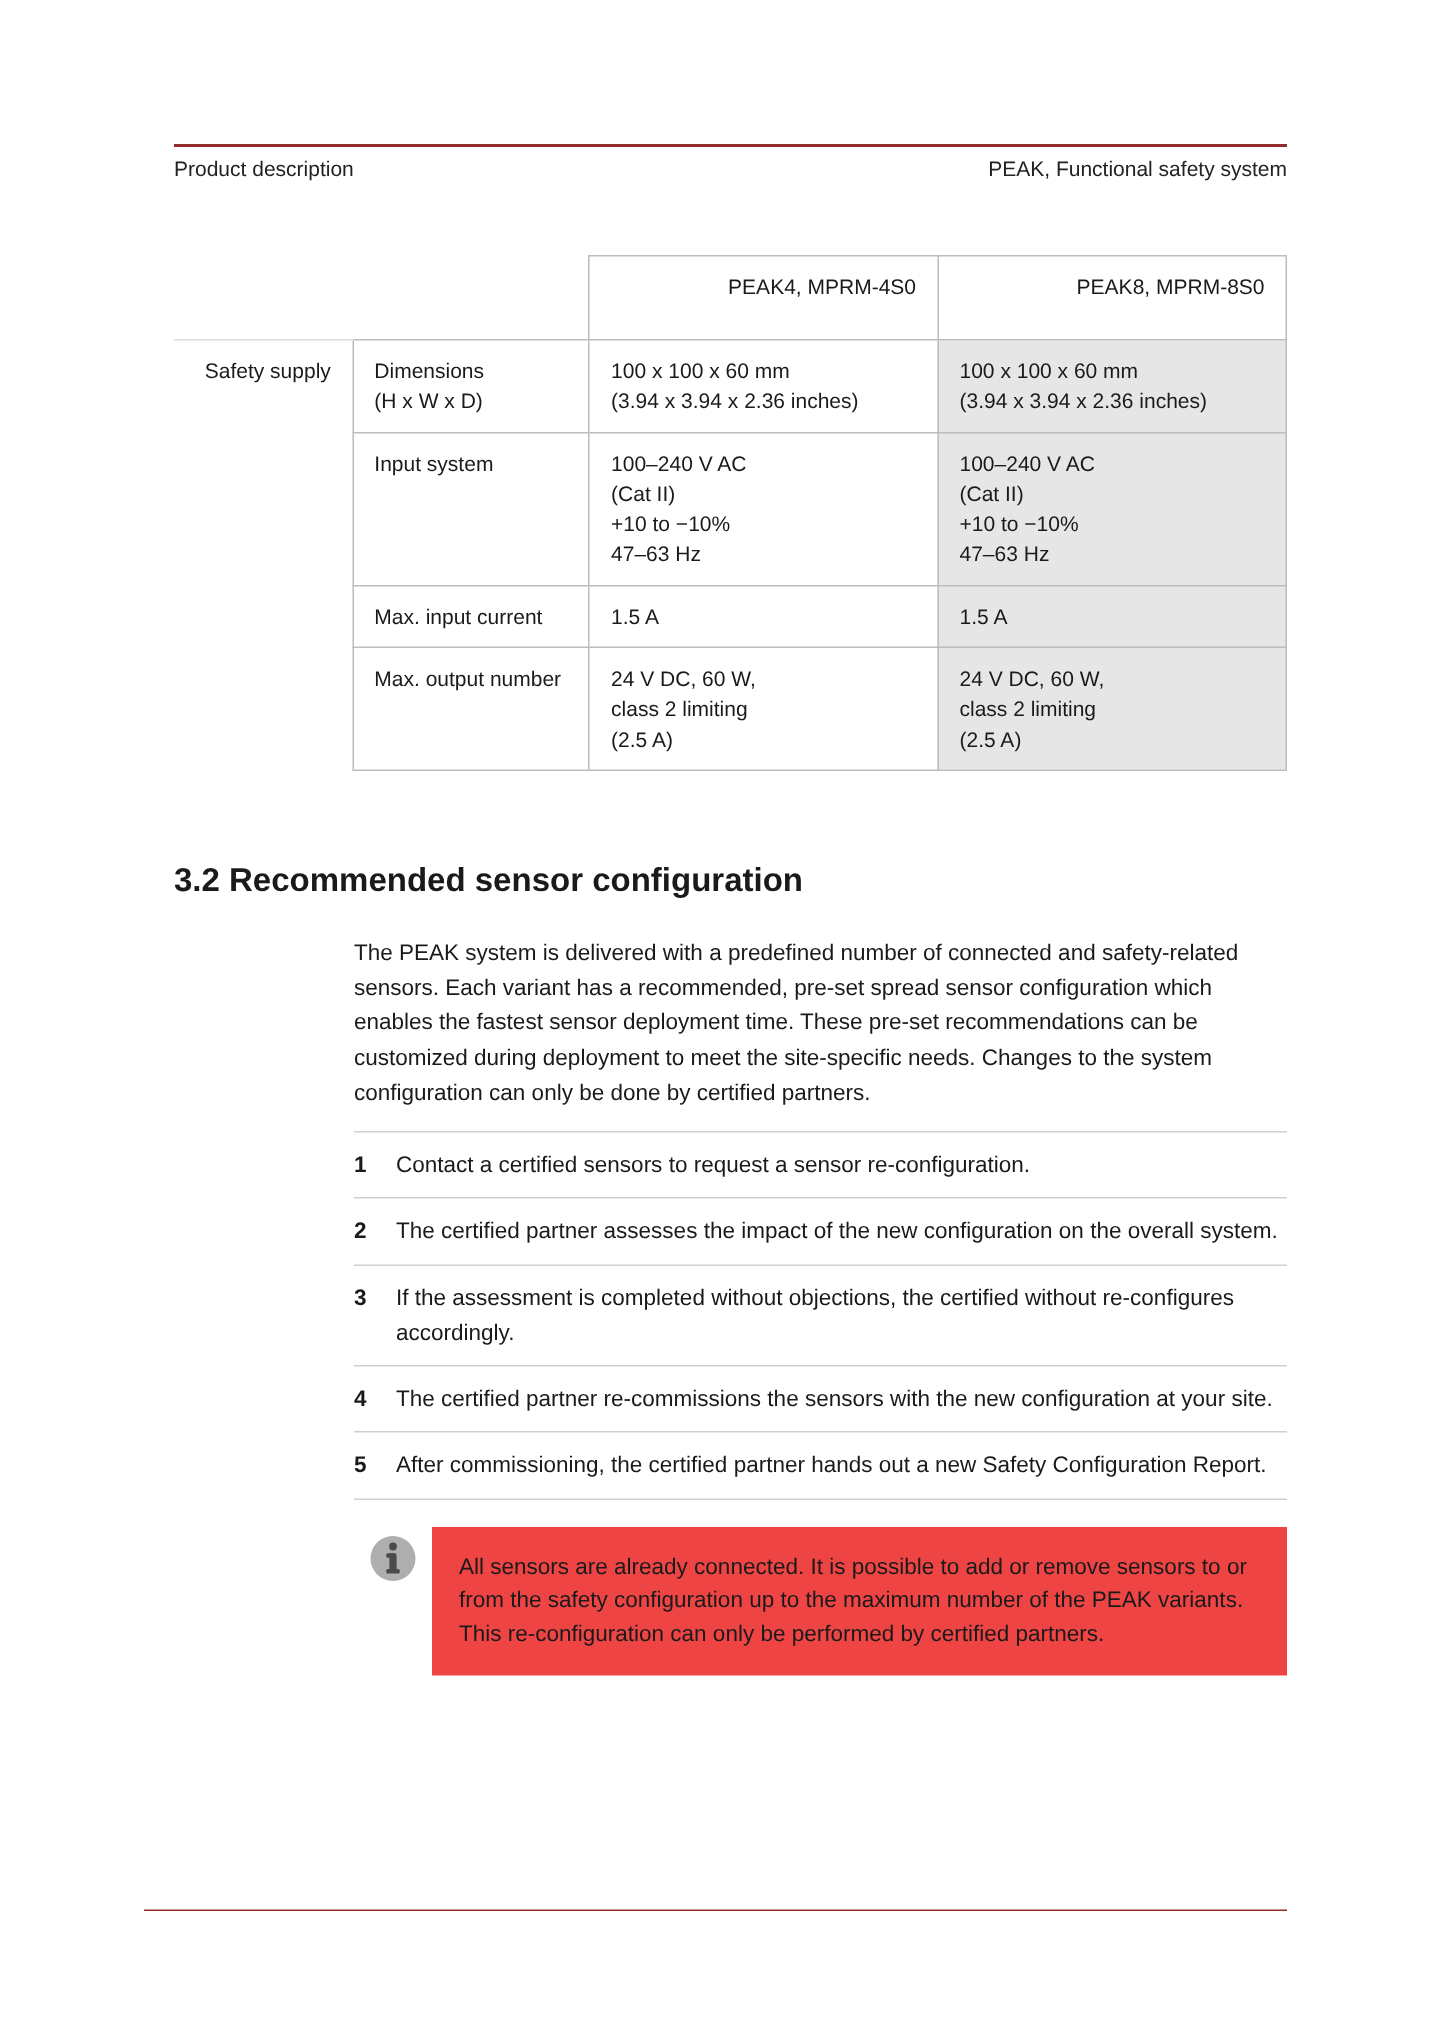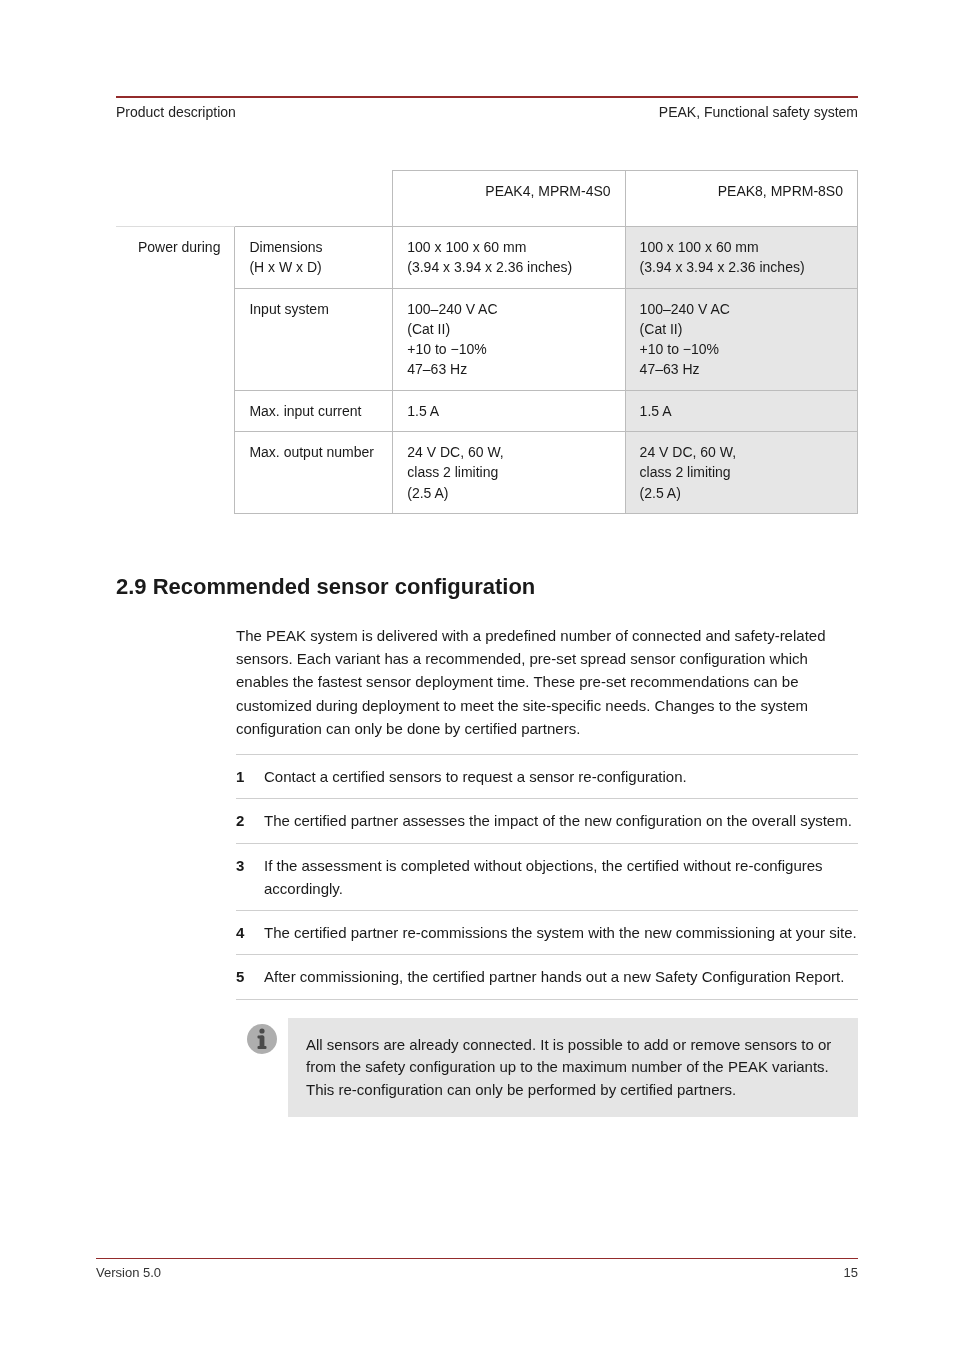--- a/index.html
+++ b/index.html
@@ -19,21 +19,21 @@
 .h2{font-size:22px;font-weight:700;margin-top:60px;margin-bottom:24px}
 .body{margin-left:120px;font-size:15px;line-height:1.55}
 .body p{margin-bottom:14px}
 .h3{font-size:16px;font-weight:700;margin-top:32px;margin-bottom:8px}
 .proc{border-collapse:collapse;width:100%;margin-top:4px}
 .proc td{border-bottom:1px solid #cfcfcf;padding:10px 0;font-size:15px;vertical-align:top}
 .proc td.num{width:28px;font-weight:700}
 .proc tr:first-child td{border-top:1px solid #cfcfcf}
 .notebox{display:flex;margin-top:18px}
 .noteicon{width:52px;flex:0 0 52px;color:#7a7a7a;display:flex;align-items:flex-start;justify-content:center;padding-top:4px}
-.notetxt{background:#e5e5e5;padding:16px 18px;font-size:15px;line-height:1.5;flex:1}
+.notetxt{background:#ef4444;padding:16px 18px;font-size:15px;line-height:1.5;flex:1}
 .footer{position:absolute;left:96px;right:96px;bottom:72px}
 .botrule{border-top:1.5px solid #932b2b;margin-bottom:6px}
 .footrow{display:flex;justify-content:space-between;font-size:13px;color:#333}
 </style>
 </head>
 <body>
 <div class="page">
 <div class="toprule"></div>
 <div class="headrow">
 <span>Product description</span>
@@ -43,21 +43,21 @@
 <div class="tablewrap">
 <table class="spec">
 <tbody>
           <tr>
 <th class="thblank"></th>
             <th class="thblank" style="border:none"></th>
 <th class="colhead">PEAK4, MPRM-4S0</th>
 <th class="colhead">PEAK8, MPRM-8S0</th>
 </tr>
 <tr>
-<td class="rowhead" rowspan="4">Power during</td>
+<td class="rowhead" rowspan="4">Safety supply</td>
 <td class="sub">Dimensions<br>(H x W x D)</td>
 <td class="valA">100 x 100 x 60 mm<br>(3.94 x 3.94 x 2.36 inches)</td>
 <td class="valB">100 x 100 x 60 mm<br>(3.94 x 3.94 x 2.36 inches)</td>
 </tr>
 <tr>
 <td class="sub">Input system</td>
 <td class="valA">100–240 V AC<br>(Cat II)<br>+10 to −10%<br>47–63 Hz</td>
 <td class="valB">100–240 V AC<br>(Cat II)<br>+10 to −10%<br>47–63 Hz</td>
 </tr>
 <tr>
@@ -67,41 +67,41 @@
 </tr>
 <tr>
 <td class="sub">Max. output number</td>
 <td class="valA">24 V DC, 60 W,<br>class 2 limiting<br>(2.5 A)</td>
 <td class="valB">24 V DC, 60 W,<br>class 2 limiting<br>(2.5 A)</td>
 </tr>
 </tbody>
       </table>
 </div>
 
-<div class="h2">2.9  Recommended sensor configuration</div>
+<div class="h2">3.2  Recommended sensor configuration</div>
 <div class="body">
 <p>The PEAK system is delivered with a predefined number of connected and safety-related sensors. Each variant has a recommended, pre-set spread sensor configuration which enables the fastest sensor deployment time. These pre-set recommendations can be customized during deployment to meet the site-specific needs. Changes to the system configuration can only be done by certified partners.</p>
 
 <table class="proc">
 <tbody>
           <tr>
             <td class="num">1</td>
             <td>Contact a certified sensors to request a sensor re-configuration.</td>
           </tr>
 <tr>
             <td class="num">2</td>
             <td>The certified partner assesses the impact of the new configuration on the overall system.</td>
           </tr>
 <tr>
             <td class="num">3</td>
             <td>If the assessment is completed without objections, the certified without re-configures accordingly.</td>
           </tr>
 <tr>
             <td class="num">4</td>
-            <td>The certified partner re-commissions the system with the new commissioning at your site.</td>
+            <td>The certified partner re-commissions the sensors with the new configuration at your site.</td>
           </tr>
 <tr>
             <td class="num">5</td>
             <td>After commissioning, the certified partner hands out a new Safety Configuration Report.</td>
           </tr>
 </tbody>
       </table>
 
 <div class="notebox">
 <div class="noteicon">
@@ -113,17 +113,13 @@
             <rect x="12.5" y="24" width="9" height="3" rx="1" fill="#4a4a4a"></rect>
           </svg>
 </div>
 <div class="notetxt">All sensors are already connected. It is possible to add or remove sensors to or from the safety configuration up to the maximum number of the PEAK variants. This re-configuration can only be performed by certified partners.</div>
 </div>
 </div>
 </div>
 
 <div class="footer">
 <div class="botrule"></div>
-<div class="footrow">
-<span>Version 5.0</span>
-<span>15</span>
-</div>
 </div>
 
 </body></html>

